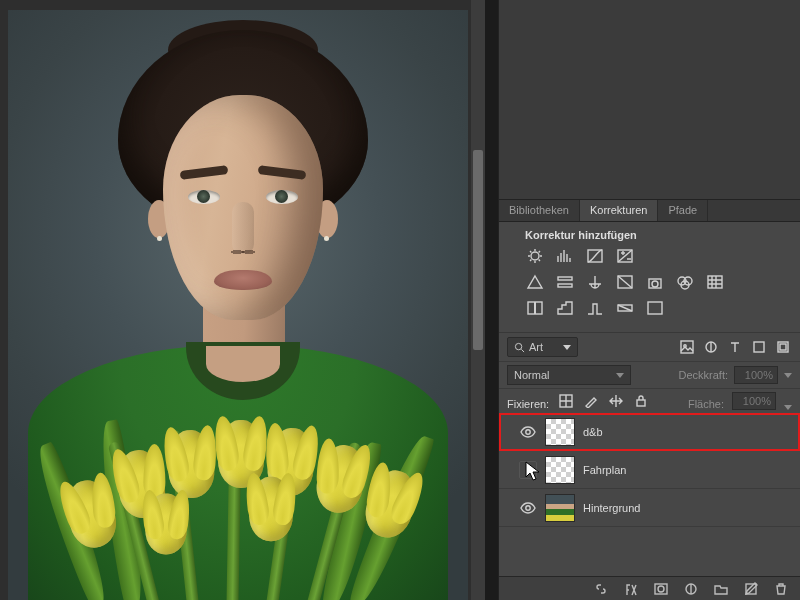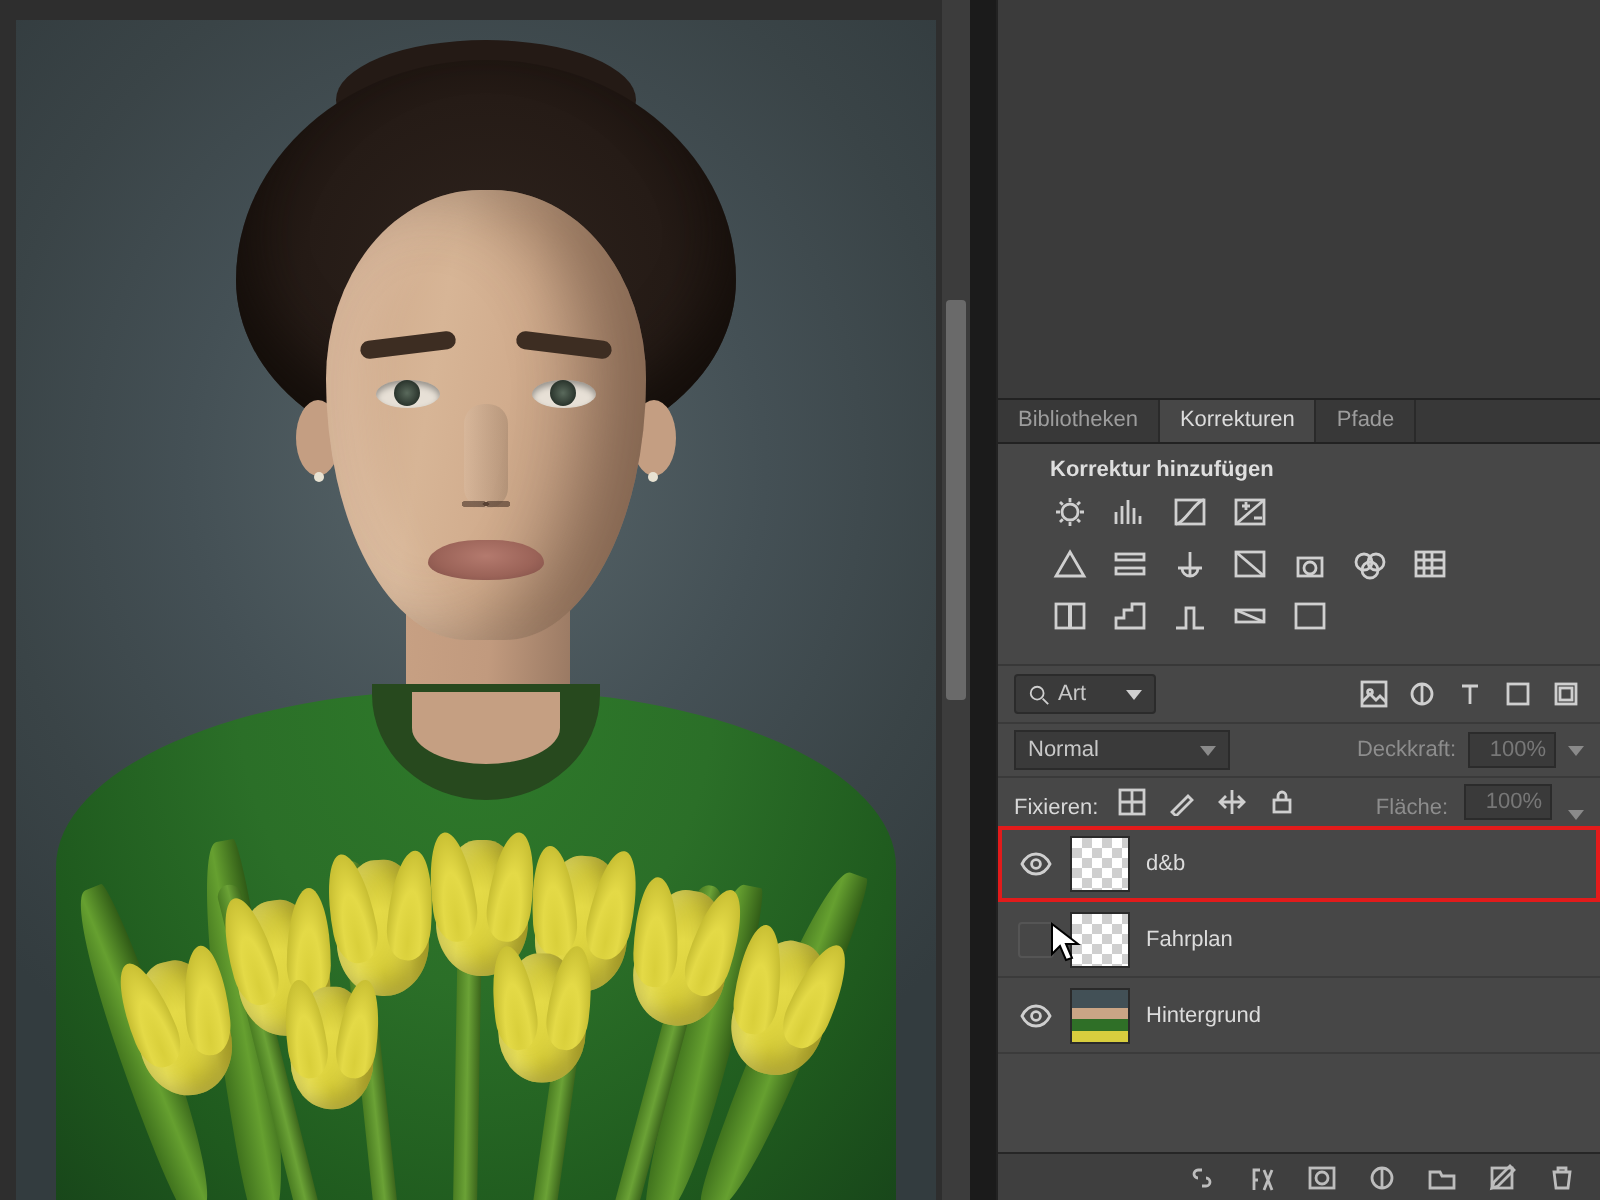--- a/index.html
+++ b/index.html
@@ -50,27 +50,27 @@
   .sub-h{color:#dedede;font-weight:bold;margin-bottom:6px}
   .icon-row{display:flex;gap:10px;margin:5px 0 8px}
   .ic{width:20px;height:18px;display:flex;align-items:center;justify-content:center;color:#d8d8d8;cursor:pointer}
   .ic svg{width:18px;height:16px;stroke:#d0d0d0;fill:none;stroke-width:1.4}
   .layer-opts{display:flex;align-items:center;gap:6px;padding:4px 8px;border-top:1px solid #383838}
   .search{display:flex;align-items:center;gap:4px;background:#3a3a3a;border:1px solid #2b2b2b;padding:2px 6px;height:20px;border-radius:2px}
   .search input{background:transparent;border:none;color:#c8c8c8;width:30px;outline:none}
   .mini-ic{width:18px;height:18px;display:flex;align-items:center;justify-content:center;color:#cfcfcf;cursor:pointer}
   .mini-ic svg{width:14px;height:14px;stroke:#cfcfcf;fill:none;stroke-width:1.4}
   .row2{display:flex;align-items:center;gap:6px;padding:3px 8px;color:#8a8a8a;border-top:1px solid #3a3a3a}
-  .sel{background:#3a3a3a;border:1px solid #2b2b2b;padding:2px 6px;width:108px;height:20px;display:flex;align-items:center;justify-content:space-between;color:#8f8f8f}
+  .sel{background:#3a3a3a;border:1px solid #2b2b2b;padding:2px 6px;width:124px;height:20px;display:flex;align-items:center;justify-content:space-between;color:#8f8f8f}
   .pct{background:#3a3a3a;border:1px solid #2b2b2b;width:44px;height:18px;padding:0 4px;color:#777;display:flex;align-items:center;justify-content:flex-end}
   .lock-row{display:flex;align-items:flex-end;gap:8px;padding:3px 8px;color:#9a9a9a;border-top:1px solid #3a3a3a}
   .lockset{display:flex;gap:7px}
   
   .layers{flex:1;overflow:hidden;background:#474747}
-  .layer{display:flex;align-items:center;height:38px;border-bottom:1px solid #3b3b3b;padding:0 10px;gap:8px}
+  .layer{display:flex;align-items:center;height:38px;border-bottom:1px solid #3b3b3b;padding:0 20px;gap:8px}
   .layer.sel{background:#6d8aa8}
   .layer.sel .lname{color:#fff}
   .vis{width:18px;height:18px;display:flex;align-items:center;justify-content:center;cursor:pointer}
   .vis svg{width:16px;height:12px;stroke:#cfcfcf;fill:none;stroke-width:1.4}
   .vis.off{border:1px solid #555;border-radius:2px}
   .thumb{width:30px;height:28px;border:1px solid #2a2a2a;background:#fff;position:relative;overflow:hidden}
   .thumb.trans{background:repeating-conic-gradient(#cfcfcf 0 25%,#fff 0 50%) 0 0/10px 10px}
   .thumb.img{background:linear-gradient(#425056 0 35%,#caa585 35% 55%,#2f6f27 55% 78%,#d8ce3e 78% 100%)}
   .lname{flex:1;color:#dcdcdc}
   .hl{position:absolute;border:2px solid #e21b1b;pointer-events:none}

